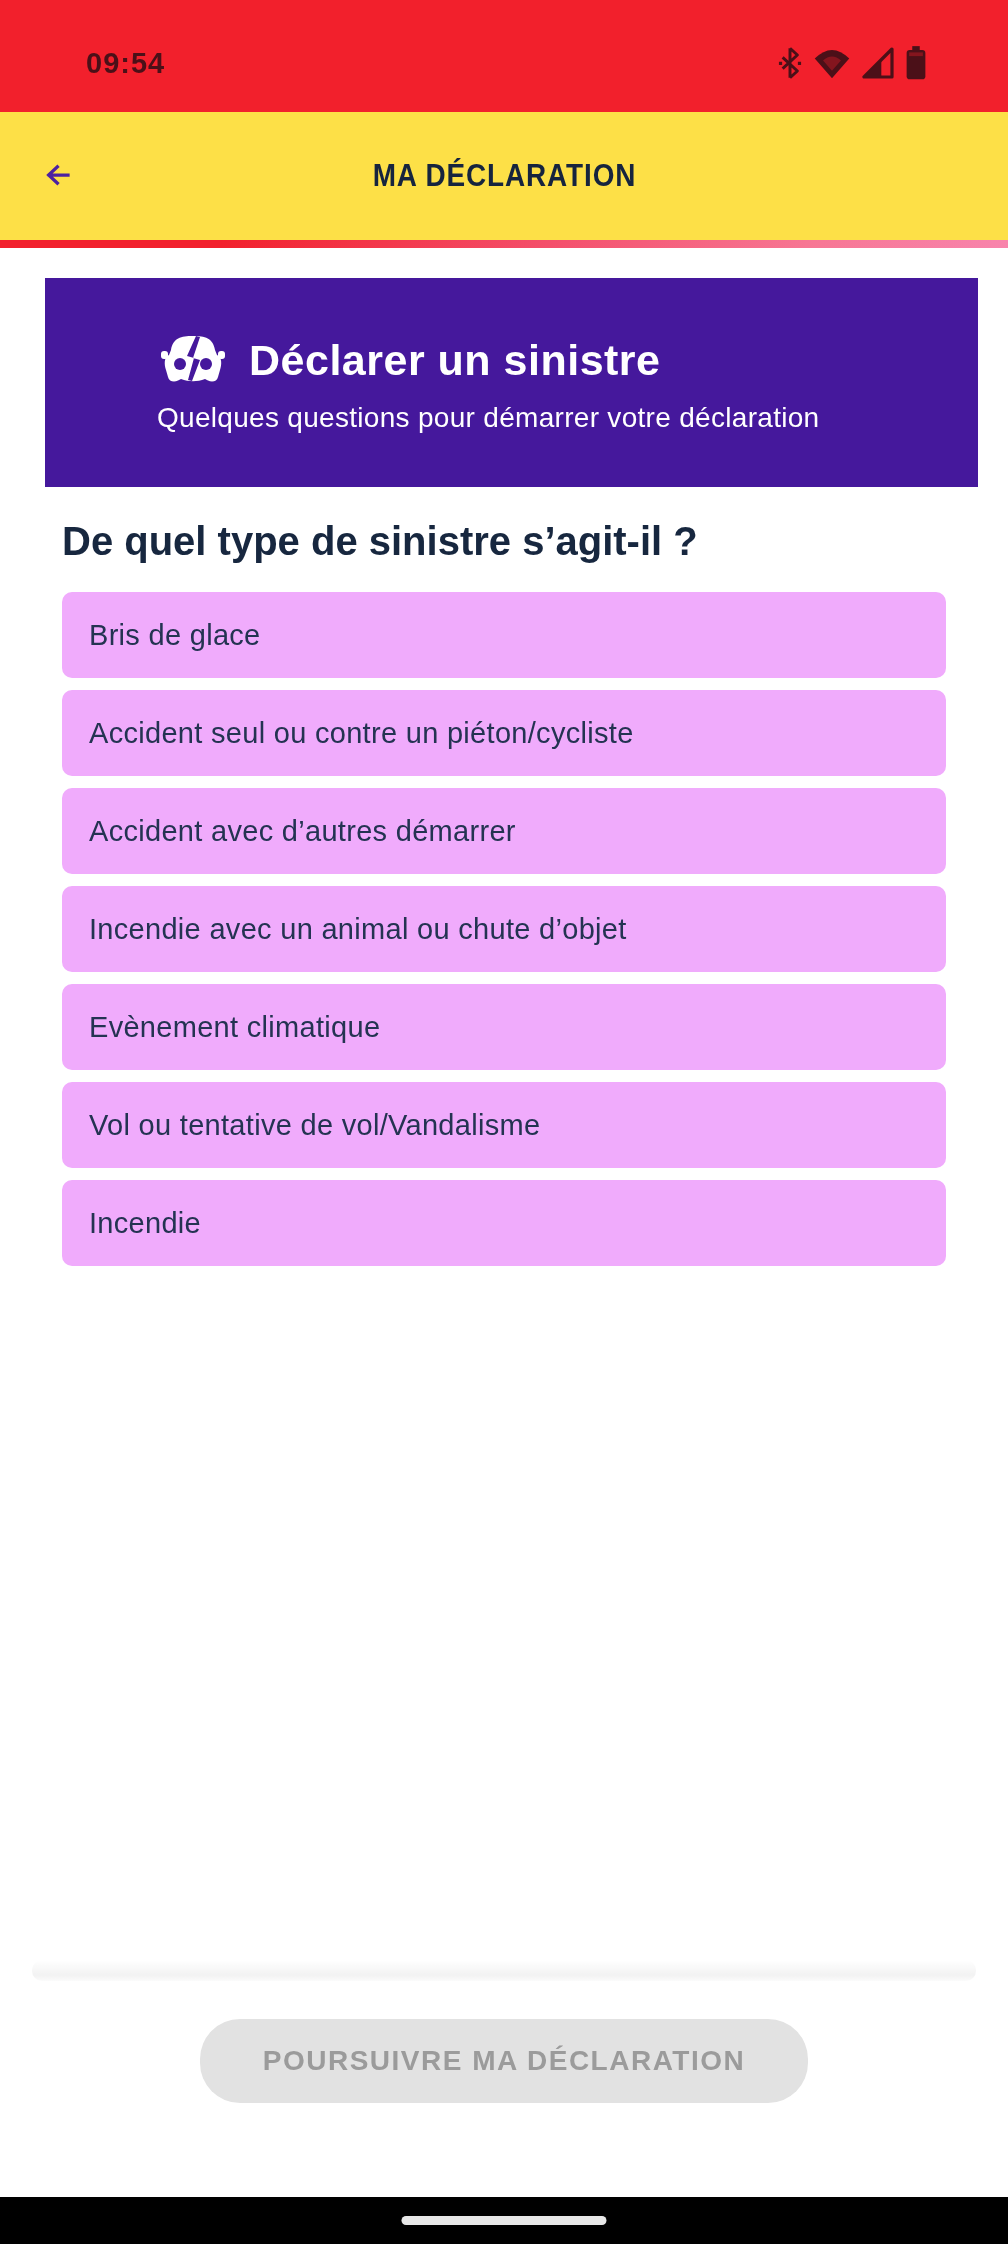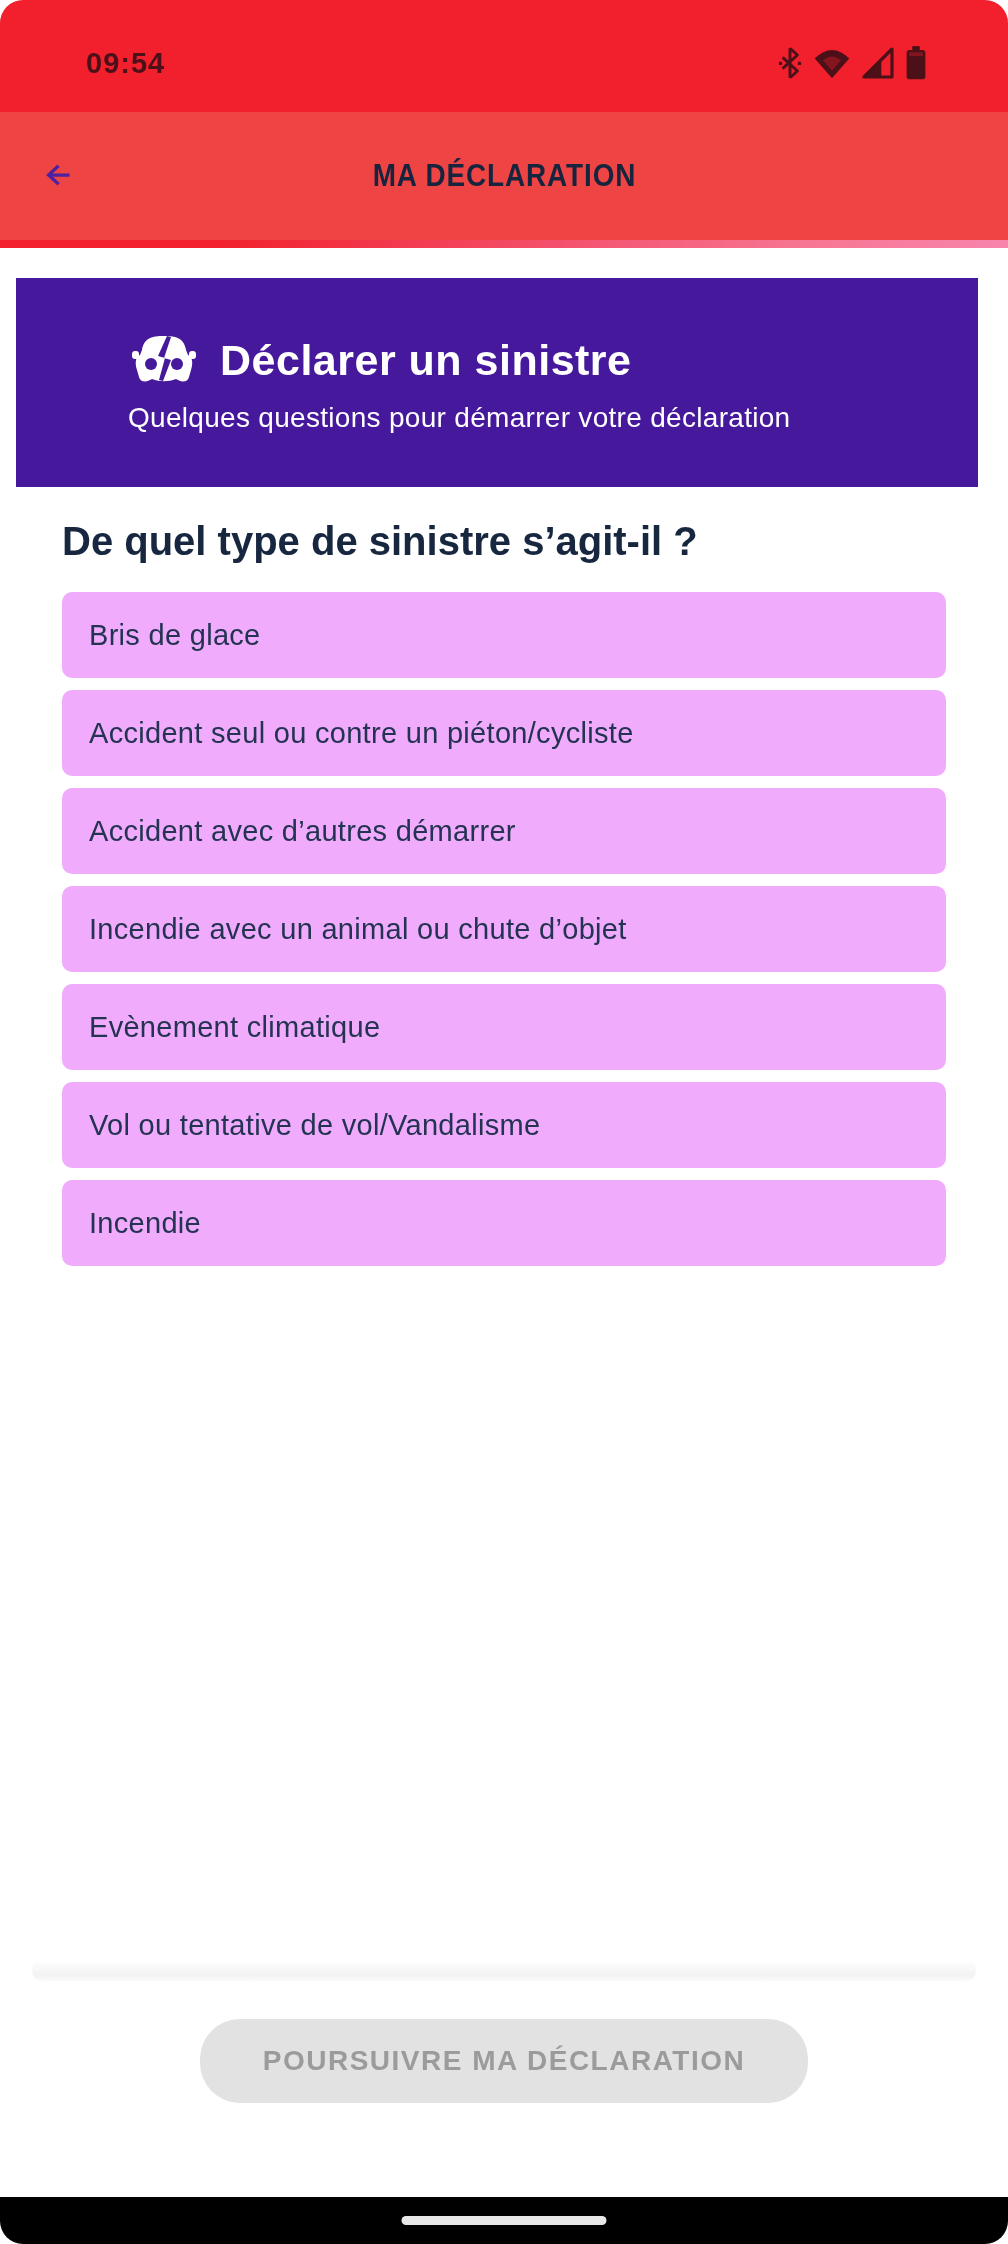--- a/index.html
+++ b/index.html
@@ -1,46 +1,46 @@
 <!DOCTYPE html>
 <html><head>
 <meta charset="utf-8">
 <style>
   html,body{margin:0;padding:0;background:#fff;}
   .screen{
     position:relative;width:1008px;height:2244px;overflow:hidden;
-    font-family:"Liberation Sans",sans-serif;background:#ffffff;border-radius:23px;
+    font-family:"Liberation Sans",sans-serif;background:#ffffff;
   }
   
   .status-bar{
     height:112px;background:#F2202C;display:flex;align-items:center;
     justify-content:space-between;box-sizing:border-box;padding:14px 82px 0 86px;
   }
   .status-time{font-size:29px;font-weight:700;color:#4B1018;letter-spacing:1px;}
   .status-icons{display:flex;align-items:center;gap:12px;}
   .status-icons svg{display:block;}
   
   .app-header{
-    height:128px;background:#ef4444;position:relative;
+    height:128px;background:#fde047;position:relative;
     display:flex;align-items:center;justify-content:center;
   }
   .back-btn{position:absolute;left:36px;top:50%;transform:translateY(-50%);
     width:44px;height:44px;display:flex;align-items:center;justify-content:center;
     background:none;border:none;cursor:pointer;padding:0;}
   .header-title{
     font-size:31px;font-weight:900;color:#16243E;letter-spacing:1px;
     transform:scaleX(0.9);white-space:nowrap;
   }
   .gradient-line{
     height:8px;width:100%;
     background:linear-gradient(90deg,#F2212D 0%,#F2212D 22%,#F4506C 55%,#F77693 80%,#F884AC 100%);
   }
   
   .banner{
-    margin:30px 30px 0 16px;height:209px;background:#45189C;
+    margin:30px 30px 0 45px;height:209px;background:#45189C;
     box-sizing:border-box;padding-left:112px;
     display:flex;flex-direction:column;justify-content:center;
   }
   .banner-title-row{display:flex;align-items:center;gap:24px;}
   .banner-car-icon{flex:0 0 auto;margin-left:4px;}
   .banner-title{font-size:43px;font-weight:600;color:#ffffff;letter-spacing:0.5px;}
   .banner-subtitle{font-size:28px;font-weight:400;color:#ffffff;margin-top:12px;letter-spacing:0.3px;}
   
   .question{
     margin:32px 62px 0 62px;font-size:40px;font-weight:700;color:#17273F;

